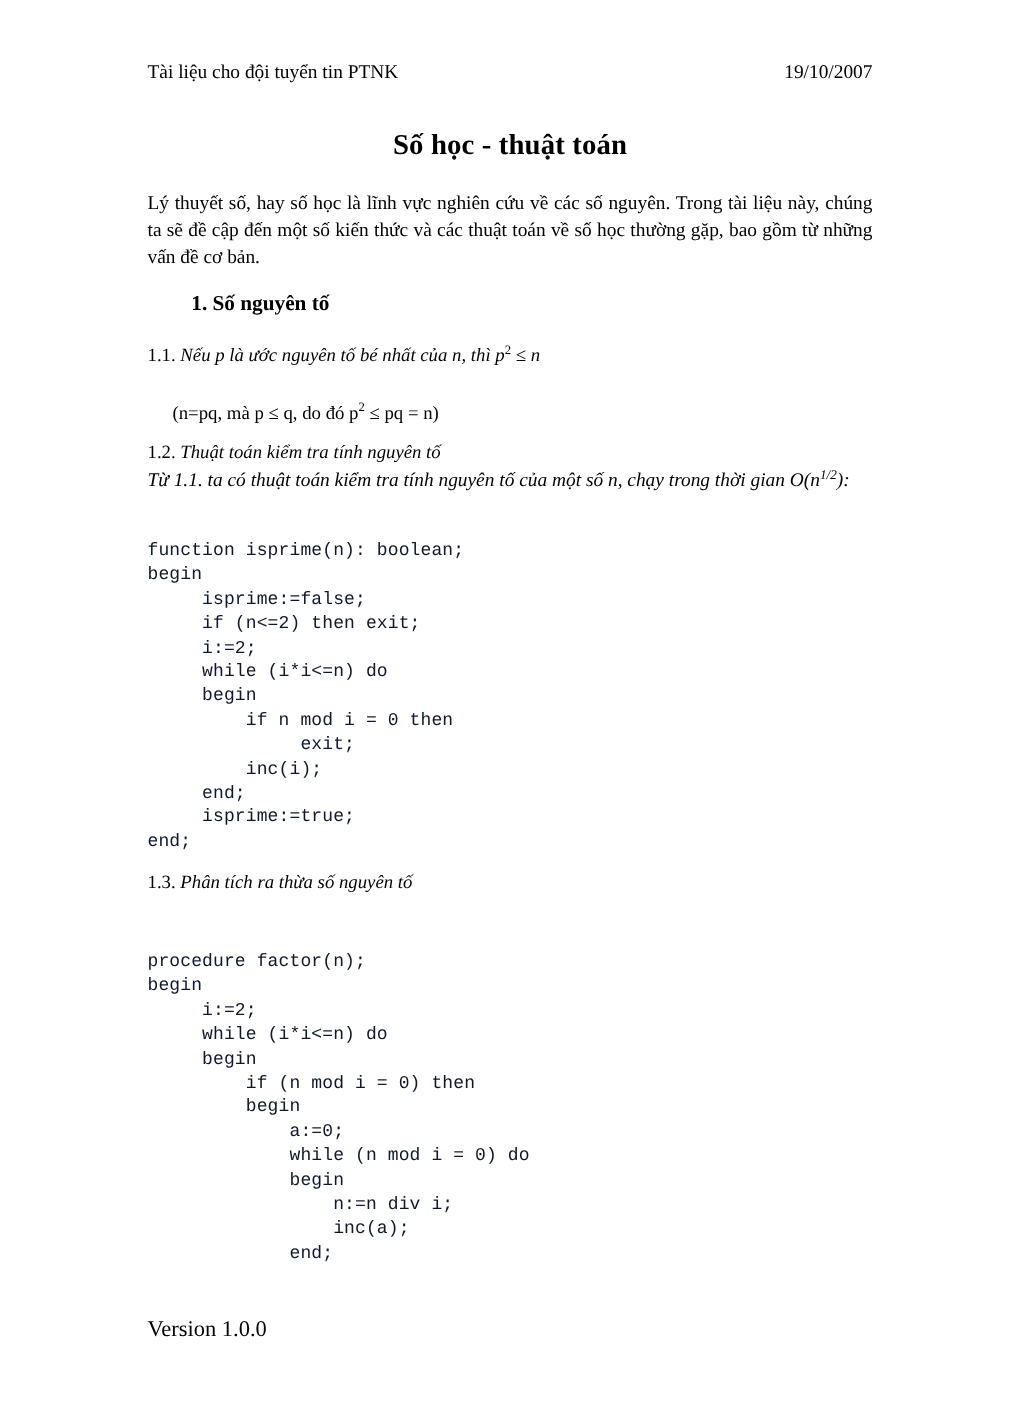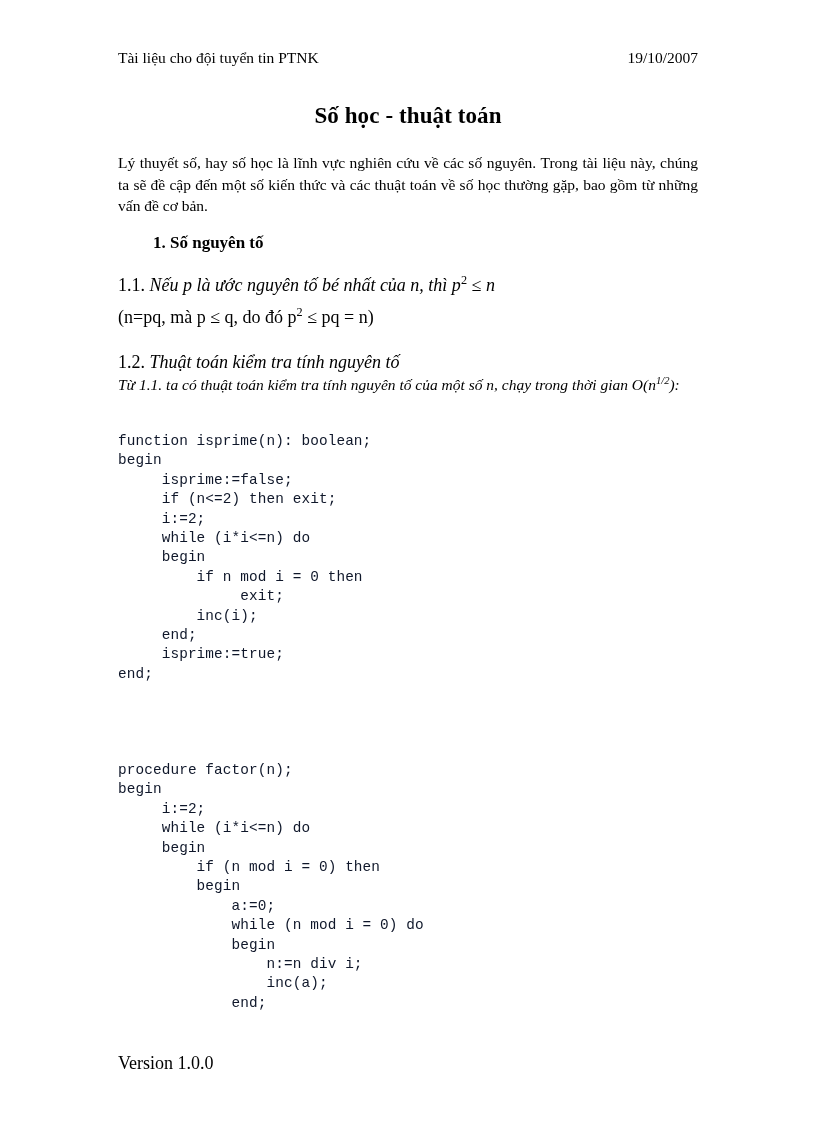--- a/index.html
+++ b/index.html
@@ -62,21 +62,21 @@
     width: 580px;
     font-size: 17px;
     font-weight: bold;
     line-height: 20px;
   }
 
   .subhead {
     position: absolute;
     left: 118px;
     width: 580px;
-    font-size: 18px;
+    font-size: 15px;
     line-height: 21.5px;
   }
   .subhead .it { font-style: italic; }
 
   sup.sup { font-size: 0.68em; vertical-align: super; line-height: 0; }
 
   
   .code {
     position: absolute;
     left: 118px;
@@ -112,21 +112,21 @@
 
   <div class="para" style="top:152px;">Lý thuyết số, hay số học là lĩnh vực nghiên cứu về các số nguyên. Trong tài liệu này, chúng ta sẽ đề cập đến một số kiến thức và các thuật toán về số học thường gặp, bao gồm từ những vấn đề cơ bản.</div>
 
   <div class="h2" style="top:233px;margin-left:35px;">1. Số nguyên tố</div>
 
   <div class="subhead" style="top:275px;">
     <span>1.1.</span>
     <span class="it">Nếu p là ước nguyên tố bé nhất của n, thì p</span><sup class="sup">2</sup><span class="it"> ≤ n</span>
   </div>
 
-  <div class="subhead" style="top:307px;">
+  <div class="subhead" style="top:321px;margin-left:20px;">
     <span>(n=pq, mà p ≤ q, do đó p</span><sup class="sup">2</sup><span> ≤ pq = n)</span>
   </div>
 
   <div class="subhead" style="top:352px;">
     <span>1.2.</span>
     <span class="it">Thuật toán kiểm tra tính nguyên tố</span>
   </div>
 
   <div class="para nojust" style="top:374px;">
     <span>Từ 1.1. ta có thuật toán kiểm tra tính nguyên tố của một số n, chạy trong thời gian O(n</span><sup class="sup">1/2</sup><span>):</span>
@@ -139,20 +139,24 @@
      i:=2;
      while (i*i&lt;=n) do
      begin
          if n mod i = 0 then
               exit;
          inc(i);
      end;
      isprime:=true;
 end;</div>
 
+  <div class="subhead" style="top:696px;">
+    <span>1.3.</span>
+    <span class="it">Phân tích ra thừa số nguyên tố</span>
+  </div>
 
 
   <div class="code" style="top:761px;">procedure factor(n);
 begin
      i:=2;
      while (i*i&lt;=n) do
      begin
          if (n mod i = 0) then
          begin
              a:=0;

